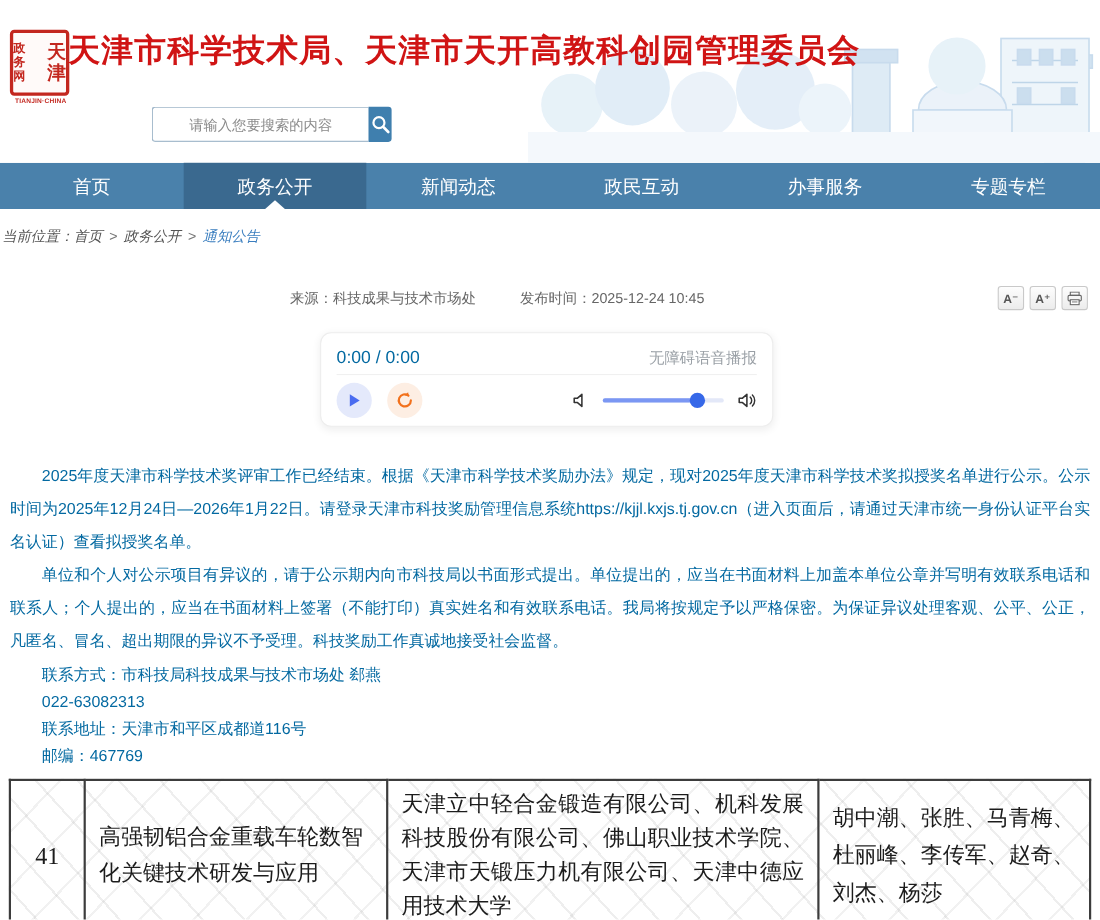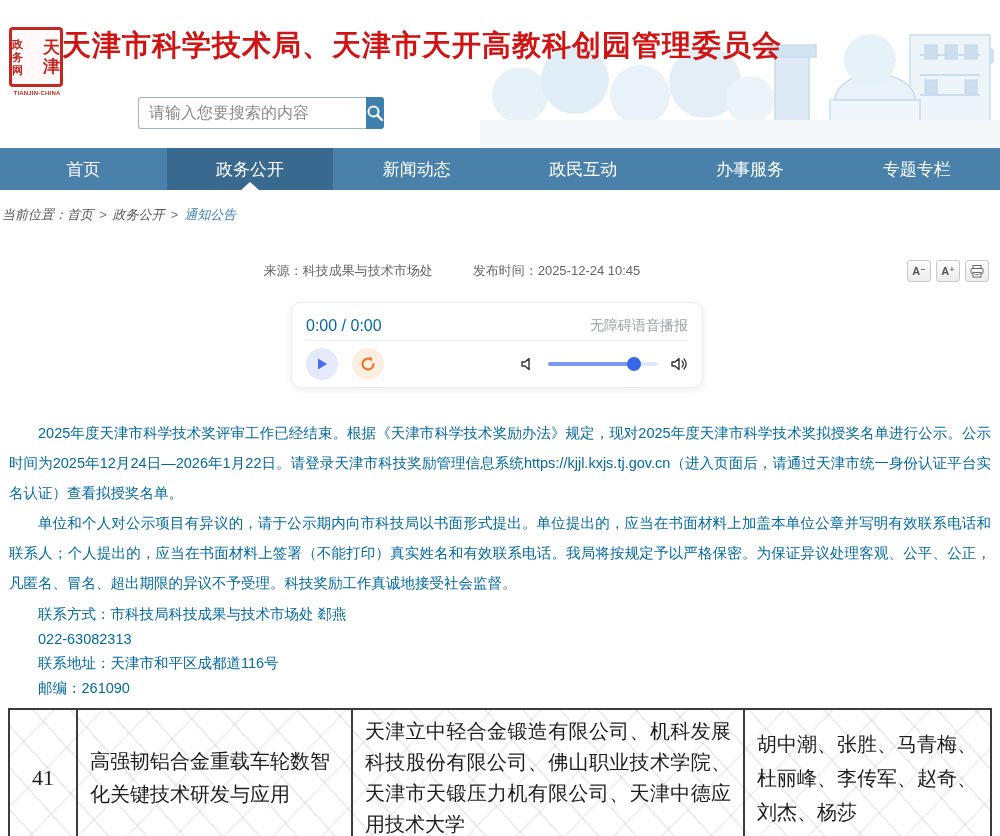--- a/index.html
+++ b/index.html
@@ -13,21 +13,21 @@
     border-radius:4px; display:flex; flex-direction:row-reverse; align-items:center; justify-content:center;
     color:#c3271f; font-family:"Liberation Serif",serif; font-weight:bold; background:rgba(255,240,238,.35); cursor:pointer;}
   .seal .col-r { font-size:17px; line-height:19px; text-align:center; }
   .seal .col-l { font-size:11px; line-height:13px; text-align:left; margin-right:18px;}
   .seal-caption { position:absolute; left:6px; top:90px; width:62px; font-size:6px; font-weight:bold;
     color:#c3271f; letter-spacing:.2px; text-align:center; }
   .site-title { position:absolute; left:62px; top:26px; font-size:29px; font-weight:bold; color:#d01414;
     letter-spacing:1px; white-space:nowrap; font-family:"Liberation Serif","DejaVu Serif",serif; }
   .search-wrap { position:absolute; left:138px; top:97px; width:218px; height:32px; display:flex; }
   .search-input { flex:1; border:1px solid #9fb6c9; border-right:none; border-radius:3px 0 0 3px;
-    padding:0 10px; font-size:16px; color:#ec4899; outline:none; }
+    padding:0 10px; font-size:13px; color:#ec4899; outline:none;text-align:center; }
   .search-input::placeholder { color:#8a8a8a; }
   .search-btn { width:42px; height:32px; background:#3f7fae; border:none; border-radius:0 3px 3px 0;
     cursor:pointer; display:flex; align-items:center; justify-content:center; }
 
   
   .nav { width:1000px; height:42px; background:#4a81ab; display:flex; }
   .nav-item { flex:1; height:42px; display:flex; align-items:center; justify-content:center;
     color:#fff; font-size:17px; cursor:pointer; position:relative; }
   .nav-item.active { background:#3a698f; }
   .nav-item.active::after { content:""; position:absolute; bottom:0; left:50%; margin-left:-9px;
@@ -202,21 +202,21 @@
     </div>
   </div>
 
   <div class="body-text">
     <p>2025年度天津市科学技术奖评审工作已经结束。根据《天津市科学技术奖励办法》规定，现对2025年度天津市科学技术奖拟授奖名单进行公示。公示时间为2025年12月24日—2026年1月22日。请登录天津市科技奖励管理信息系统https://kjjl.kxjs.tj.gov.cn（进入页面后，请通过天津市统一身份认证平台实名认证）查看拟授奖名单。</p>
     <p>单位和个人对公示项目有异议的，请于公示期内向市科技局以书面形式提出。单位提出的，应当在书面材料上加盖本单位公章并写明有效联系电话和联系人；个人提出的，应当在书面材料上签署（不能打印）真实姓名和有效联系电话。我局将按规定予以严格保密。为保证异议处理客观、公平、公正，凡匿名、冒名、超出期限的异议不予受理。科技奖励工作真诚地接受社会监督。</p>
     <div class="contact-lines">
       <div>联系方式：市科技局科技成果与技术市场处 郄燕</div>
       <div>022-63082313</div>
       <div>联系地址：天津市和平区成都道116号</div>
-      <div>邮编：261090</div>
+      <div>邮编：467769</div>
     </div>
   </div>
 </div>
 
 <div class="scan-area">
   <table class="award">
     <tbody>
         <tr>
       <td class="c-no">41</td>
       <td class="c-project">高强韧铝合金重载车轮数智化关键技术研发与应用</td>

